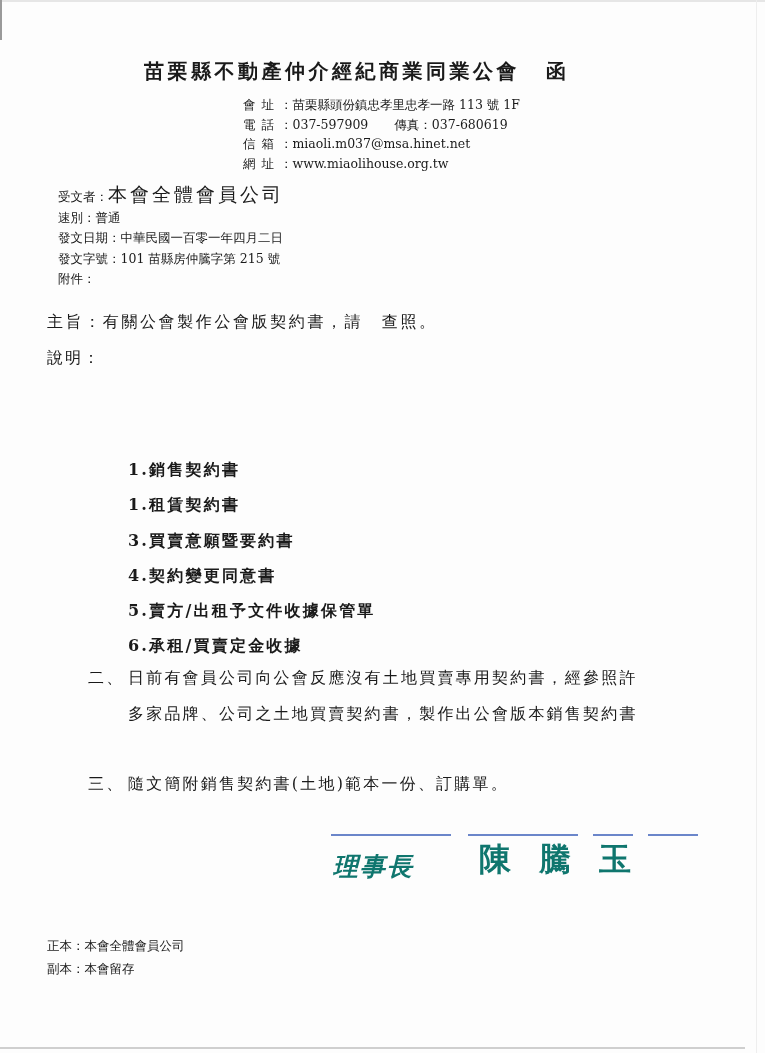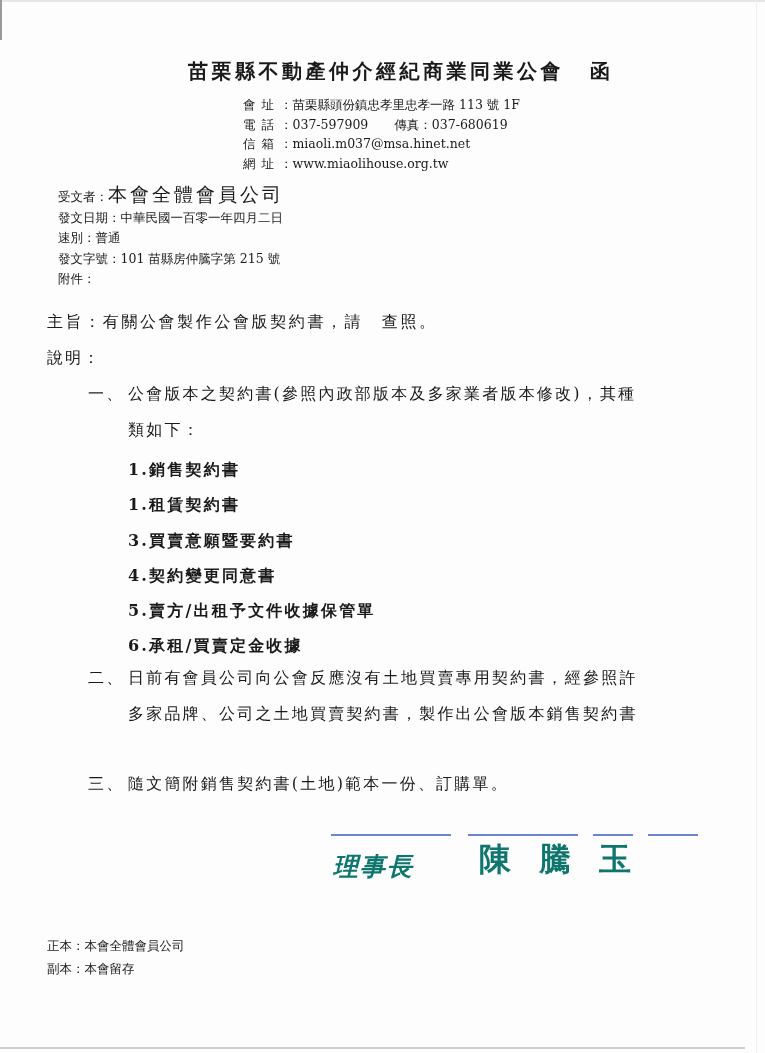--- a/index.html
+++ b/index.html
@@ -6,21 +6,21 @@
   body {
     width: 765px; height: 1053px; background: #ffffff; position: relative; overflow: hidden;
     font-family: "DejaVu Serif", "Liberation Serif", serif; color: #1a1a1a;
   }
   .page { position: absolute; left: 0; top: 0; width: 765px; height: 1053px; background: #fdfdfd; }
   .edge-top { position: absolute; left: 0; top: 0; width: 765px; height: 2px; background: #e6e6e6; }
   .edge-left { position: absolute; left: 0; top: 0; width: 2px; height: 40px; background: #9a9a9a; }
   .edge-right { position: absolute; right: 8px; top: 0; width: 1px; height: 1053px; background: #eeeeee; }
   .edge-bottom { position: absolute; left: 0; bottom: 4px; width: 745px; height: 2px; background: #cfcfcf; }
 
-  .title { position: absolute; left: 144px; top: 58px; font-size: 20px; letter-spacing: 3.5px; font-weight: bold; white-space: nowrap; margin-left: 44px; }
+  .title { position: absolute; left: 144px; top: 58px; font-size: 20px; letter-spacing: 3.5px; font-weight: bold; white-space: nowrap; }
   .title .suffix { margin-left: 26px; }
 
   .contact { position: absolute; left: 243px; top: 95px; font-size: 12.5px; line-height: 19.7px; }
   .contact .row { white-space: nowrap; }
   .contact .lbl { letter-spacing: 6px; }
   .contact .gap { display: inline-block; width: 26px; }
 
   .meta { position: absolute; left: 58px; top: 184px; font-size: 12.5px; line-height: 20.5px; }
   .meta .row { white-space: nowrap; }
   .meta .big { font-size: 19px; letter-spacing: 3px; }
@@ -70,43 +70,39 @@
     <div class="row">
       <span class="lbl">網址</span>：<span>www.miaolihouse.org.tw</span>
     </div>
   </div>
 
   <div class="meta">
     <div class="row">
       <span>受文者：</span><span class="big">本會全體會員公司</span>
     </div>
     <div class="row">
-      <span>發文日期：</span><span>中華民國一百零一年四月二日</span>
+      <span>速別：</span><span>普通</span>
     </div>
     <div class="row">
-      <span>速別：</span><span>普通</span>
+      <span>發文日期：</span><span>中華民國一百零一年四月二日</span>
     </div>
     <div class="row">
       <span>發文字號：</span><span>101 苗縣房仲騰字第 215 號</span>
     </div>
     <div class="row">
       <span>附件：</span>
     </div>
   </div>
 
   <div class="subject">
     <span>主旨：</span><span>有關公會製作公會版契約書，請　查照。</span>
   </div>
 
   <div class="explain">說明：</div>
 
-  <div class="para" style="top:376px;">
-    <span class="first"><span class="num">一、</span><span>公會版本之契約書(參照內政部版本及多家業者版本修改)，其種</span></span>
-    <span class="indent">類如下：</span>
-  </div>
 
   <div class="list">
     <div class="item">1.銷售契約書</div>
     <div class="item">1.租賃契約書</div>
     <div class="item">3.買賣意願暨要約書</div>
     <div class="item">4.契約變更同意書</div>
     <div class="item">5.賣方/出租予文件收據保管單</div>
     <div class="item">6.承租/買賣定金收據</div>
   </div>
 

